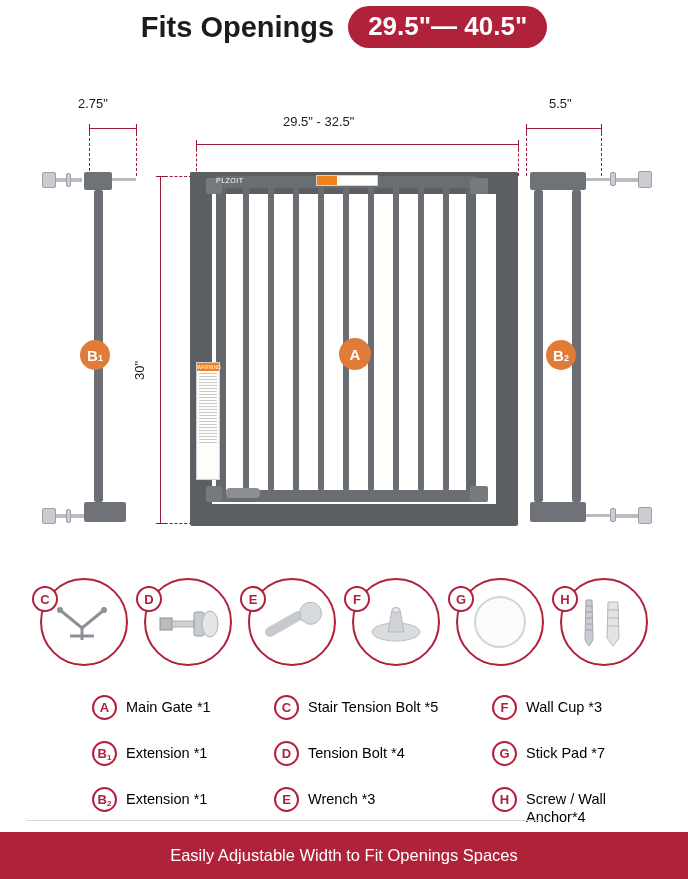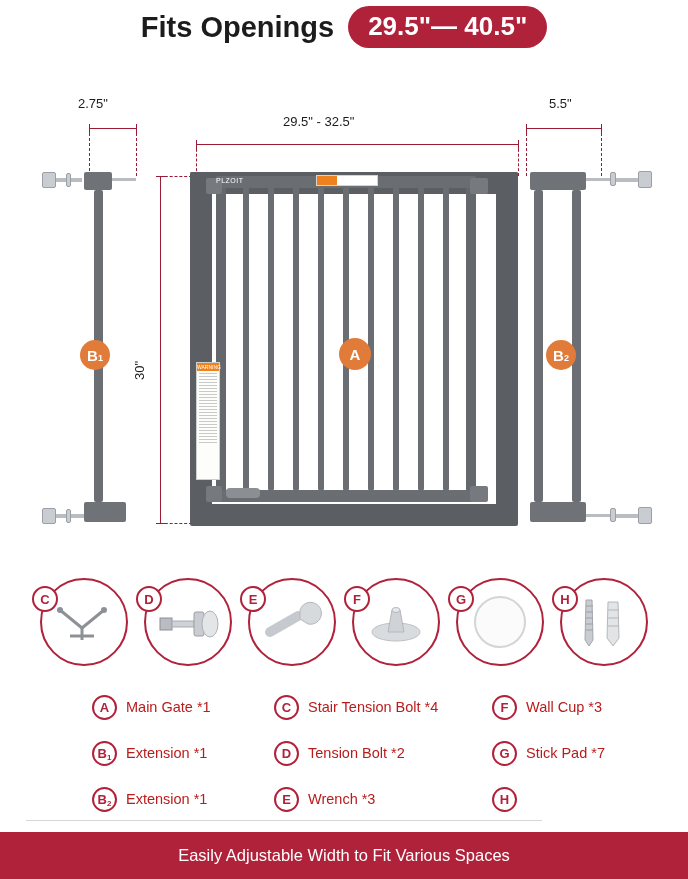--- a/index.html
+++ b/index.html
@@ -101,21 +101,21 @@
   .legend { position: absolute; left: 92px; top: 695px; width: 600px; }
   .legend-col { position: absolute; top: 0; }
   .legend-item { display: flex; align-items: flex-start; margin-bottom: 21px; }
   .legend-badge {
     width: 25px; height: 25px; border-radius: 50%; border: 2px solid #b0213a;
     color: #b0213a; font-weight: bold; font-size: 13px;
     display: flex; align-items: center; justify-content: center; flex: 0 0 auto;
     margin-right: 9px; background:#fff;
   }
   .legend-badge sub { font-size: 8px; position: relative; top: 4px; left: 0px; }
-  .legend-text { font-size: 14.5px; color: #b91c1c; line-height: 1.25; padding-top: 3px; }
+  .legend-text { font-size: 14.5px; color: #000000; line-height: 1.25; padding-top: 3px; }
 
   
   .footer {
     position: absolute; left: 0; bottom: 0; width: 688px; height: 47px;
     background: #b0213a; color: #ffffff;
     display: flex; align-items: center; justify-content: center;
     font-size: 16.5px;
   }
   .footer-rule {
     position:absolute; left:26px; right:26px; bottom:58px; height:1px; background:#d8d8d8;
@@ -351,27 +351,27 @@
         </div>
         <div class="legend-text">Extension *1</div>
       </div>
     </div>
 
     <div class="legend-col" style="left:182px; width:220px;">
       <div class="legend-item">
         <div class="legend-badge">
           <span>C</span>
         </div>
-        <div class="legend-text">Stair Tension Bolt *4</div>
+        <div class="legend-text">Stair Tension Bolt *5</div>
       </div>
       <div class="legend-item">
         <div class="legend-badge">
           <span>D</span>
         </div>
-        <div class="legend-text">Tension Bolt *2</div>
+        <div class="legend-text">Tension Bolt *4</div>
       </div>
       <div class="legend-item">
         <div class="legend-badge">
           <span>E</span>
         </div>
         <div class="legend-text">Wrench *3</div>
       </div>
     </div>
 
     <div class="legend-col" style="left:400px; width:190px;">
@@ -384,23 +384,24 @@
       <div class="legend-item">
         <div class="legend-badge">
           <span>G</span>
         </div>
         <div class="legend-text">Stick Pad *7</div>
       </div>
       <div class="legend-item">
         <div class="legend-badge">
           <span>H</span>
         </div>
+        <div class="legend-text" style="max-width:125px;">Screw / Wall Anchor*4</div>
       </div>
     </div>
   </div>
 
   <div class="footer-rule"></div>
 
   <div class="footer">
-    <span>Easily Adjustable Width to Fit Various Spaces</span>
+    <span>Easily Adjustable Width to Fit Openings Spaces</span>
   </div>
 
 </div>
 
 </body></html>

